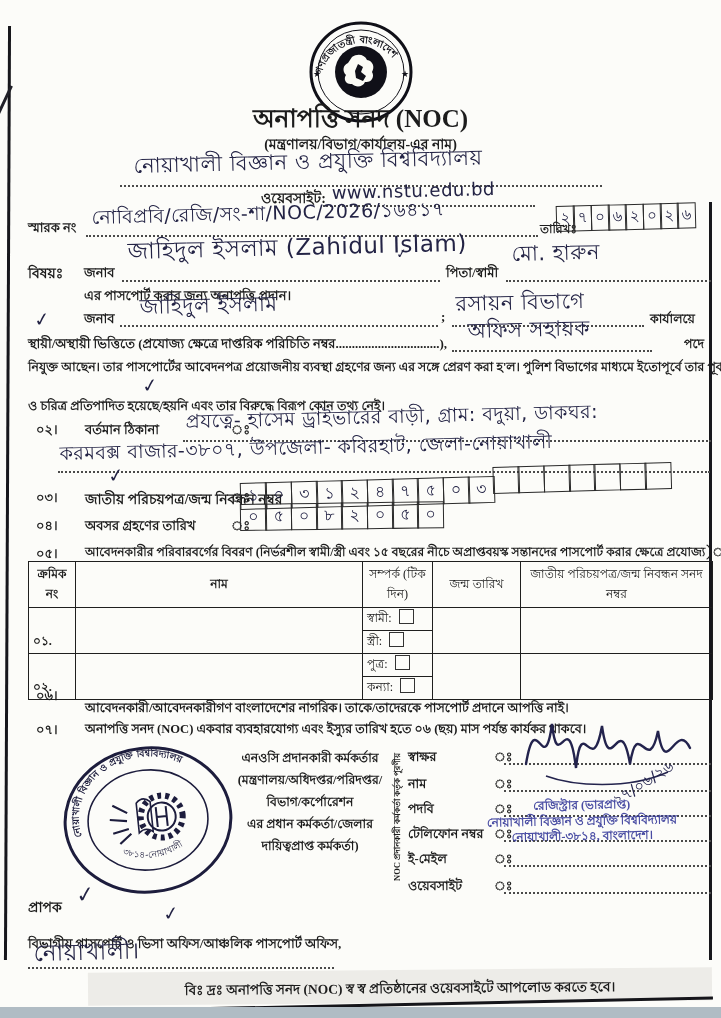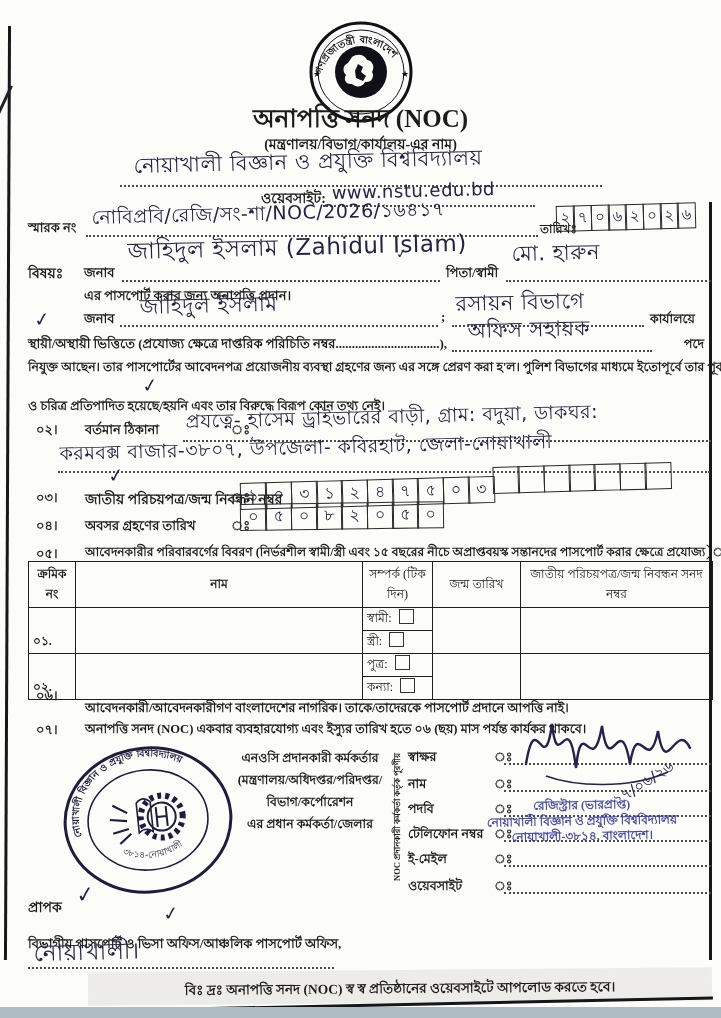--- a/index.html
+++ b/index.html
@@ -174,20 +174,21 @@
     <path d="M97,64 v20 M107,64 v20 M97,74 h10" stroke="#1d1d3d" stroke-width="2" fill="none"></path>
     <path d="M54,58 l14,9 M50,72 l17,3 M52,86 l16,-3 M58,97 l12,-9" stroke="#1d1d3d" stroke-width="2.2"></path>
     <path d="M78,58 q7,-7 14,0 v30 q-7,-6 -14,0 z" fill="none" stroke="#1d1d3d" stroke-width="1.6"></path>
   </svg>
 
   <div class="abs" style="left:232px;top:747px;width:156px;text-align:center;font-size:12.4px;font-weight:bold;line-height:22px;">
     <div>এনওসি প্রদানকারী কর্মকর্তার</div>
     <div>(মন্ত্রণালয়/অধিদপ্তর/পরিদপ্তর/</div>
     <div>বিভাগ/কর্পোরেশন</div>
     <div>এর প্রধান কর্মকর্তা/জেলার</div>
+    <div>দায়িত্বপ্রাপ্ত কর্মকর্তা)</div>
   </div>
   <div class="abs vert" style="left:390px;top:749px;height:132px;">NOC প্রদানকারী কর্মকর্তা কর্তৃক পূরণীয়</div>
 
   <div class="abs fieldlabel" style="left:408px;top:748px;">স্বাক্ষর</div>
   <div class="abs fieldlabel" style="left:494px;top:748px;">ঃ</div>
   <div class="abs dotted" style="left:504px;top:763px;width:207px;"></div>
 
   <div class="abs fieldlabel" style="left:408px;top:775px;">নাম</div>
   <div class="abs fieldlabel" style="left:494px;top:775px;">ঃ</div>
   <div class="abs dotted" style="left:504px;top:790px;width:207px;"></div>

